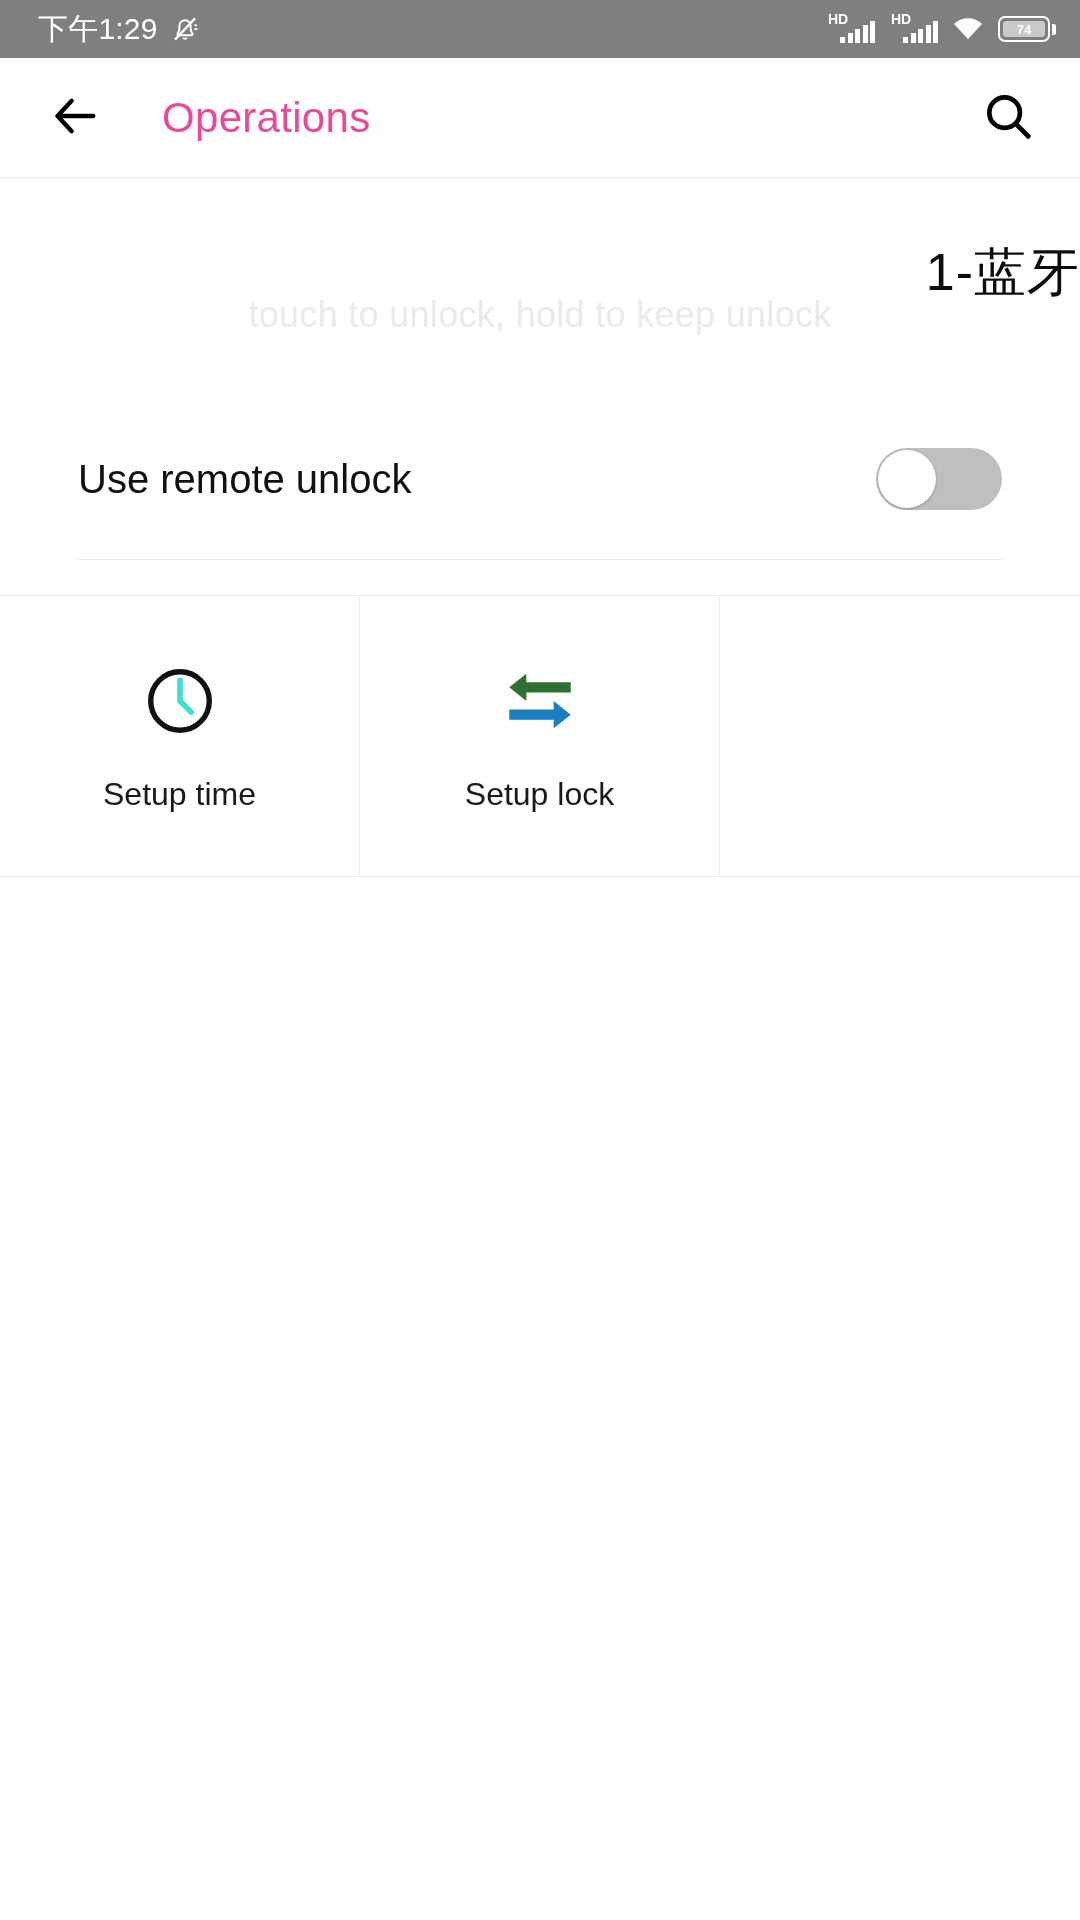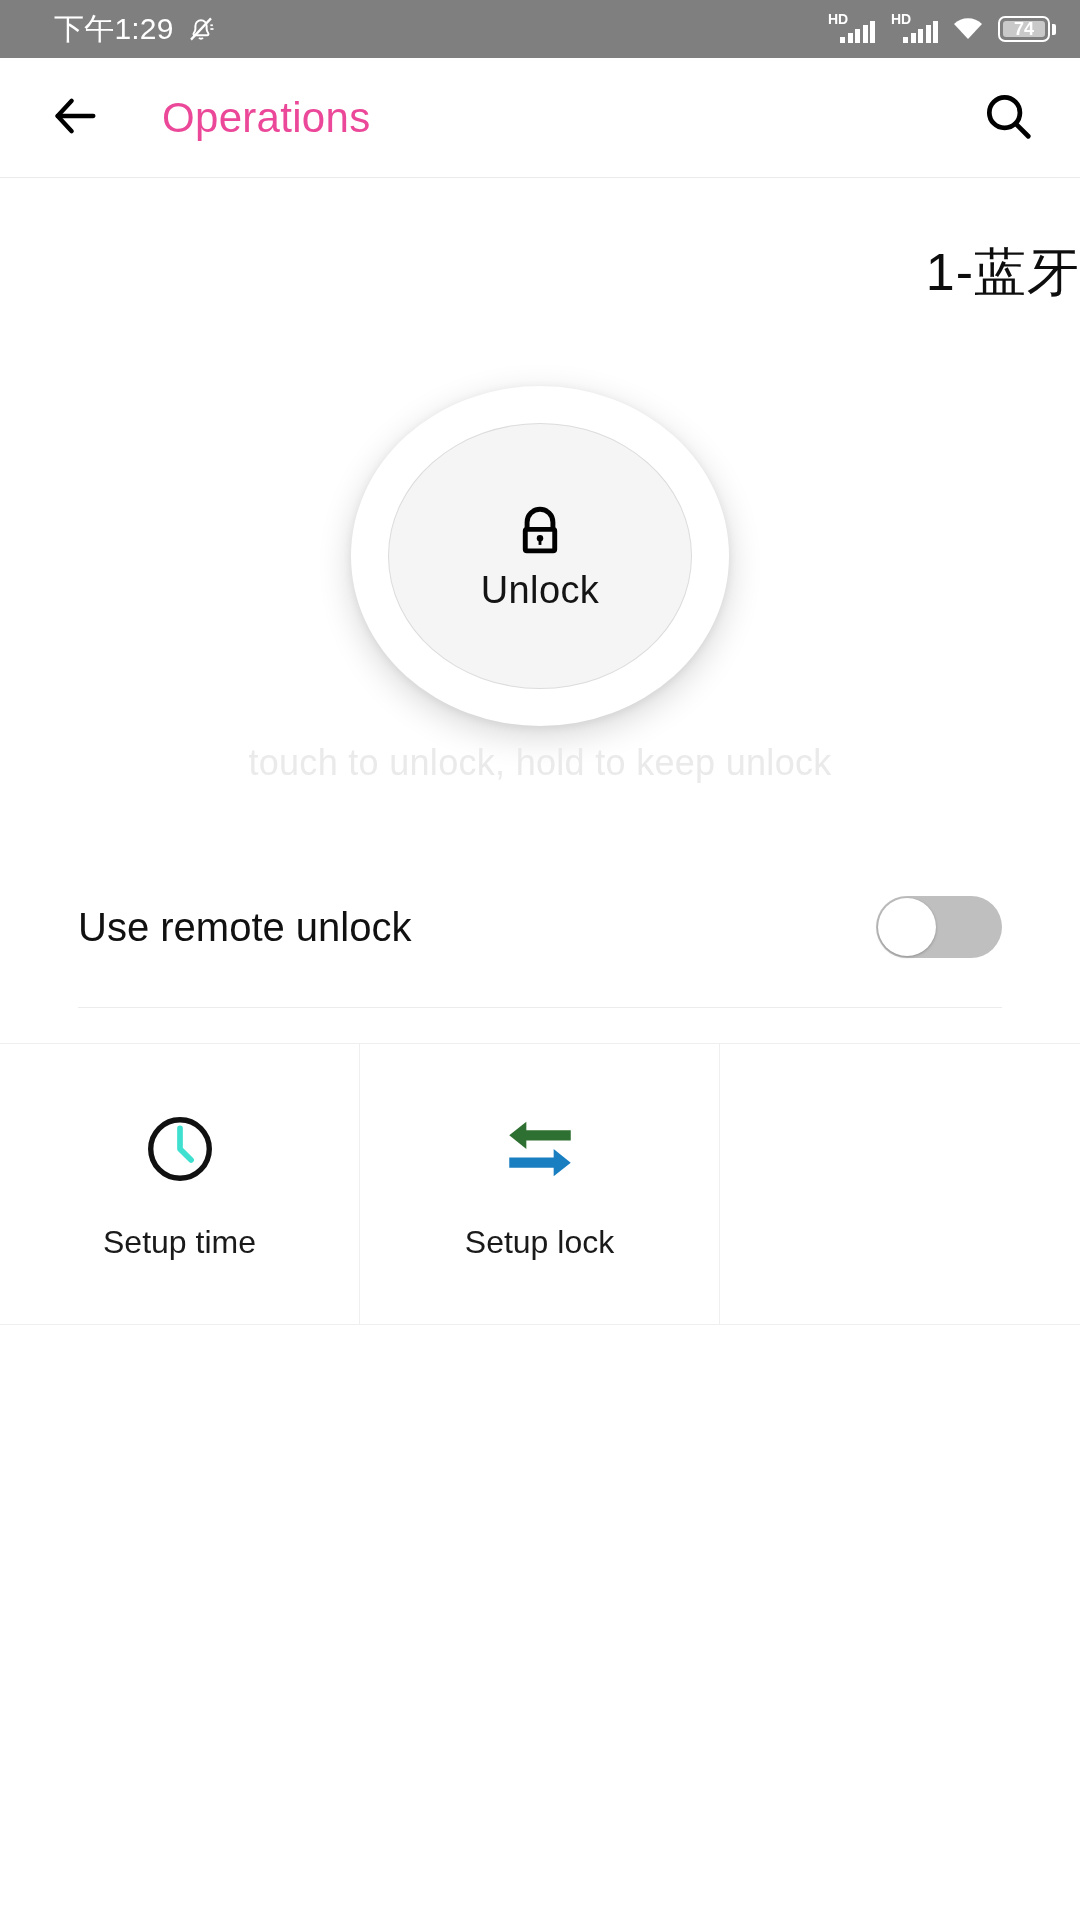--- a/index.html
+++ b/index.html
@@ -8,21 +8,21 @@
     font-family:"Liberation Sans", sans-serif;
     background:#ffffff;
     overflow:hidden;
   }
 
   
   .status-bar{
     height:58px; width:100%;
     background:#7f7f7f;
     display:flex; align-items:center;
-    padding:0 24px 0 54px;
+    padding:0 24px 0 38px;
     color:#ffffff;
   }
   .sb-left{ display:flex; align-items:center; gap:12px; flex:1; }
   .sb-clock{ font-size:30px; letter-spacing:.2px; }
   .sb-right{ display:flex; align-items:center; gap:14px; }
 
   .mute-icon{ width:30px; height:30px; position:relative; }
   .mute-icon svg{ display:block; }
 
   .sig-group{ display:flex; align-items:flex-end; gap:3px; position:relative; padding-top:6px;}
@@ -44,21 +44,21 @@
     display:flex; align-items:center; gap:2px;
   }
   .batt-body{
     width:52px; height:26px; border:2.5px solid #ffffff; border-radius:7px;
     position:relative; display:flex; align-items:center; justify-content:center;
   }
   .batt-fill{
     position:absolute; left:3px; top:3px; bottom:3px; width:calc(100% - 6px);
     background:#c9c9c9; border-radius:3px;
   }
-  .batt-num{ position:relative; font-size:18px; font-weight:bold; color:#ffffff; z-index:2; }
+  .batt-num{ position:relative; font-size:13px; font-weight:bold; color:#ffffff; z-index:2; }
   .batt-cap{ width:4px; height:11px; background:#ffffff; border-radius:0 2px 2px 0; }
 
   
   .app-bar{
     height:120px; background:#ffffff;
     display:flex; align-items:center;
     padding:0 34px 0 40px;
     border-bottom:1px solid #ebebeb;
   }
   .back-btn{ width:72px; height:72px; display:flex; align-items:center; justify-content:center; }
@@ -212,35 +212,20 @@
         <line x1="15.6" y1="15.6" x2="21" y2="21" stroke="#000" stroke-width="2.1" stroke-linecap="round"></line>
       </svg>
     </span>
   </div>
 </div>
 
 <div class="page">
 
   <div class="device-title">1-蓝牙</div>
 
-  <div class="dial-wrap">
-    <div class="dial-outer">
-      <div class="dial-inner">
-        <span class="lock-glyph">
-          <svg viewBox="0 0 24 24" width="62" height="62">
-            <path d="M7 11V8.2a5 5 0 0 1 10 0V11" fill="none" stroke="#000" stroke-width="1.9"></path>
-            <rect x="6.3" y="11" width="11.4" height="8.3" rx="0.6" fill="none" stroke="#000" stroke-width="1.9"></rect>
-            <circle cx="12" cy="14.4" r="1.25" fill="#000"></circle>
-            <rect x="11.45" y="14.4" width="1.1" height="2.6" fill="#000"></rect>
-          </svg>
-        </span>
-        <span class="unlock-label">Unlock</span>
-      </div>
-    </div>
-  </div>
 
   <div class="hint-text">touch to unlock, hold to keep unlock</div>
 
   <div class="toggle-row">
     <span class="toggle-label">Use remote unlock</span>
     <span class="switch">
       <span class="knob"></span>
     </span>
   </div>
 

